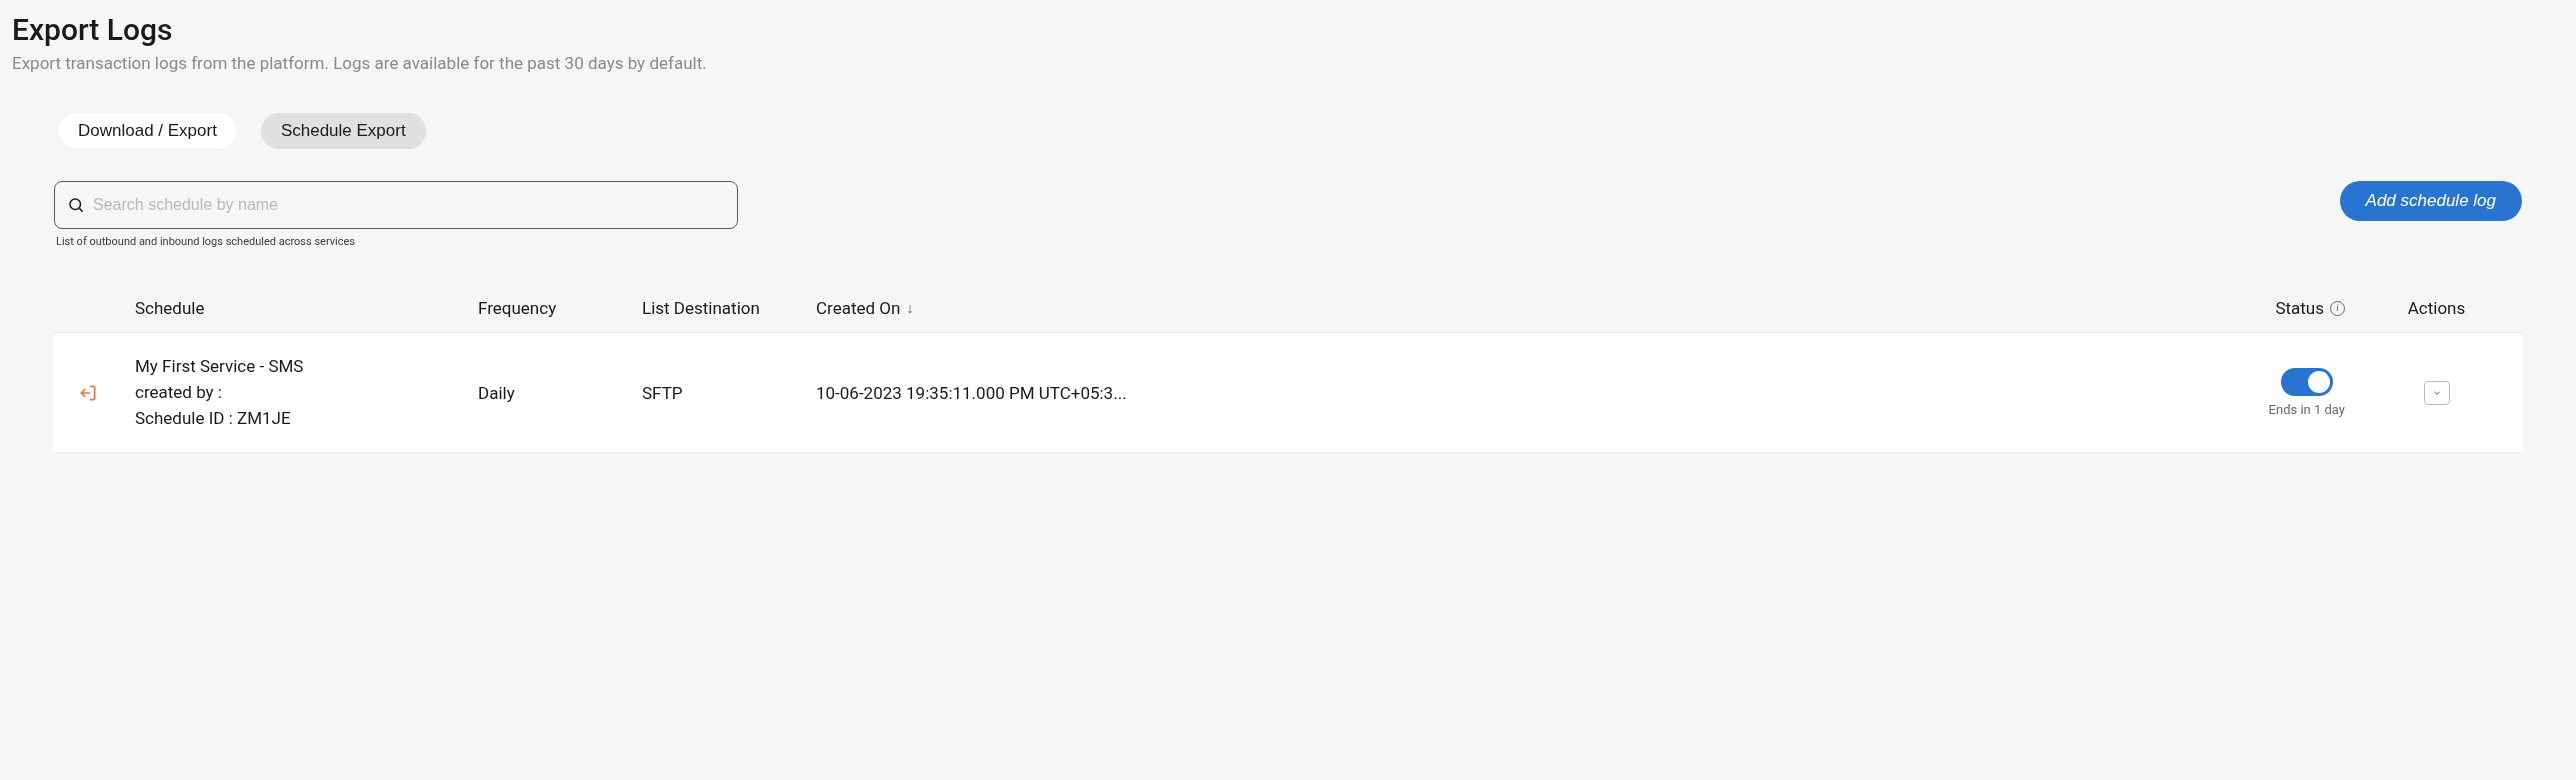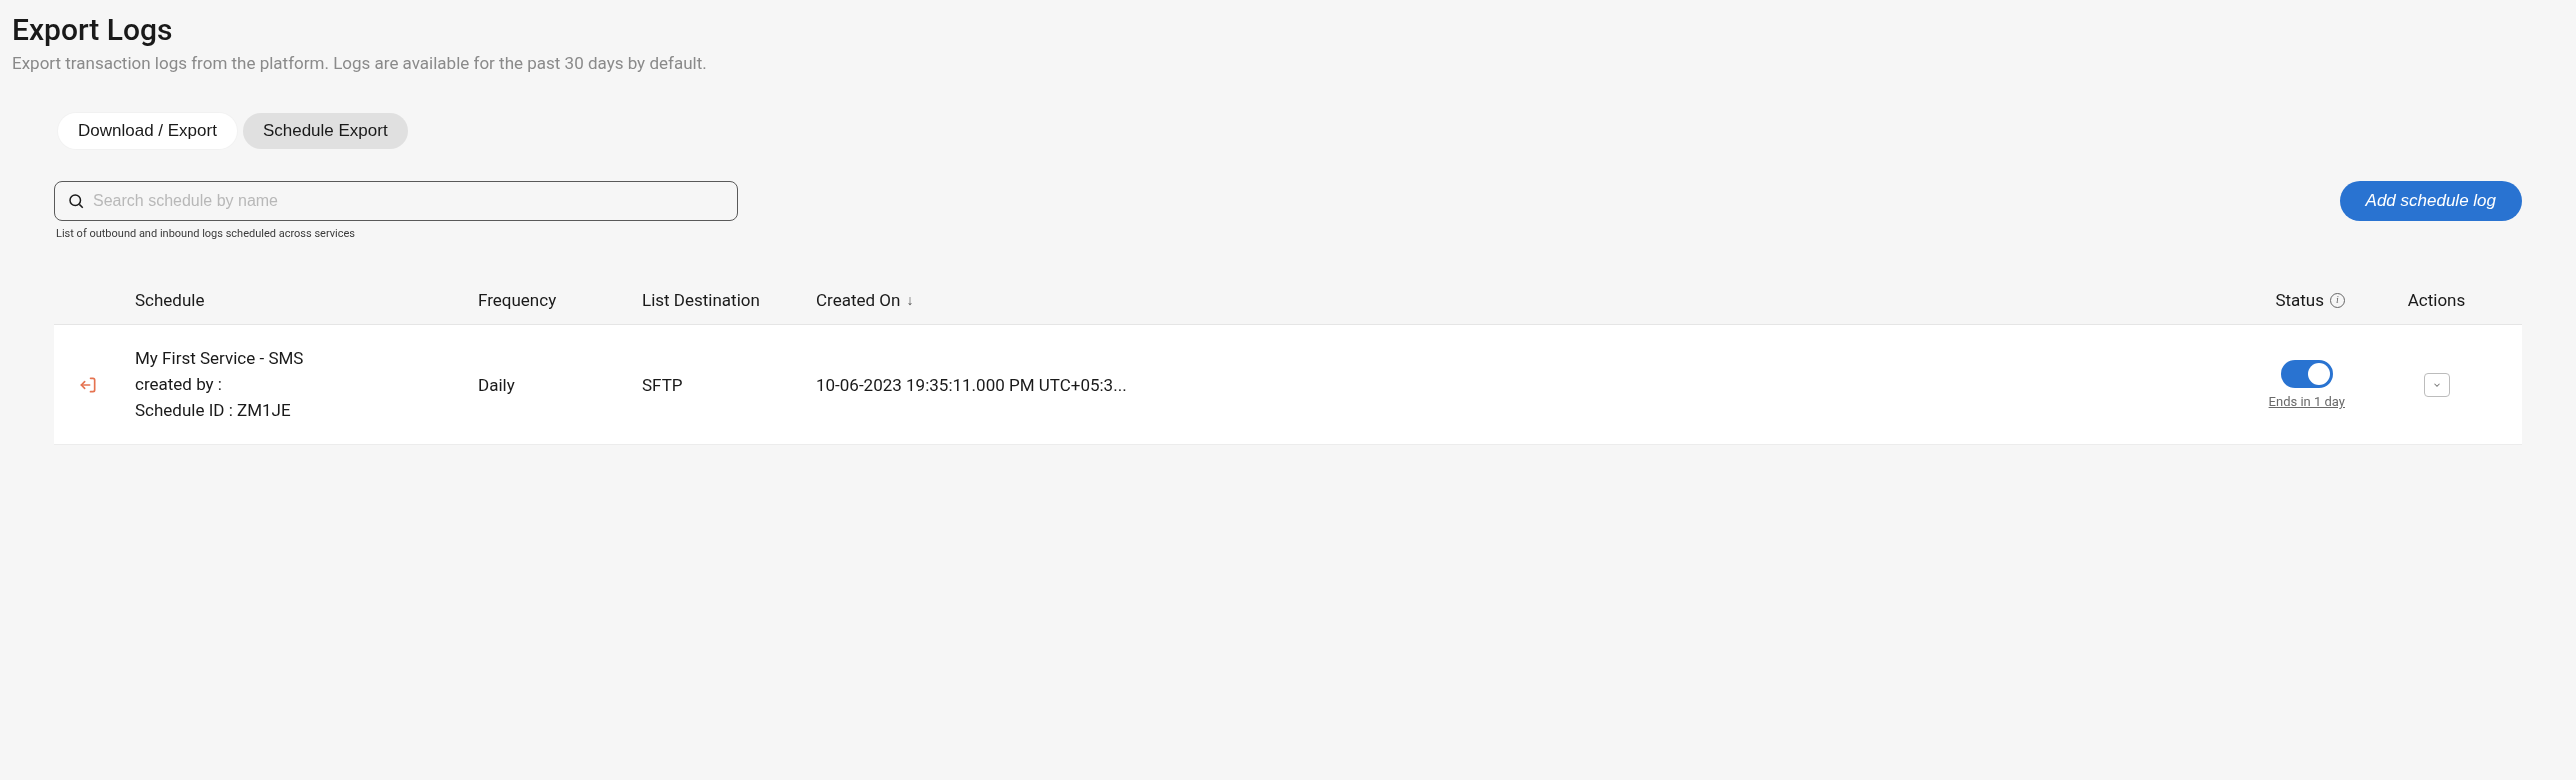--- a/index.html
+++ b/index.html
@@ -24,21 +24,21 @@
     }
     .page-subtitle {
       font-size: 17px;
       color: #8a8a8a;
     }
     .content-area {
       padding: 0 42px;
     }
     .tabs-row {
       display: flex;
-      gap: 6px;
+      gap: 24px;
       padding-left: 4px;
       margin-bottom: 32px;
     }
     .tab {
       padding: 8px 20px;
       border-radius: 990px;
       font-size: 17px;
       cursor: pointer;
       border: none;
       white-space: nowrap;
@@ -59,21 +59,21 @@
       margin-bottom: 36px;
     }
     .search-wrap {
       display: flex;
       flex-direction: column;
     }
     .search-box {
       display: flex;
       align-items: center;
       width: 684px;
-      height: 40px;
+      height: 48px;
       border: 1px solid #595959;
       border-radius: 8px;
       padding: 16px 12px;
       background: #f6f6f6;
     }
     .search-box svg {
       width: 18px;
       height: 18px;
       stroke: #1a1a1a;
       flex-shrink: 0;
@@ -218,21 +218,20 @@
       top: 3px;
       right: 3px;
       width: 22px;
       height: 22px;
       background: #ffffff;
       border-radius: 50%;
     }
     .status-caption {
       font-size: 13px;
       color: #6a6a6a;
-      text-decoration: underline;
     }
     .actions-button {
       width: 26px;
       height: 24px;
       border: 1px solid #bcbcbc;
       border-radius: 4px;
       background: #ffffff;
       display: inline-flex;
       align-items: center;
       justify-content: center;

